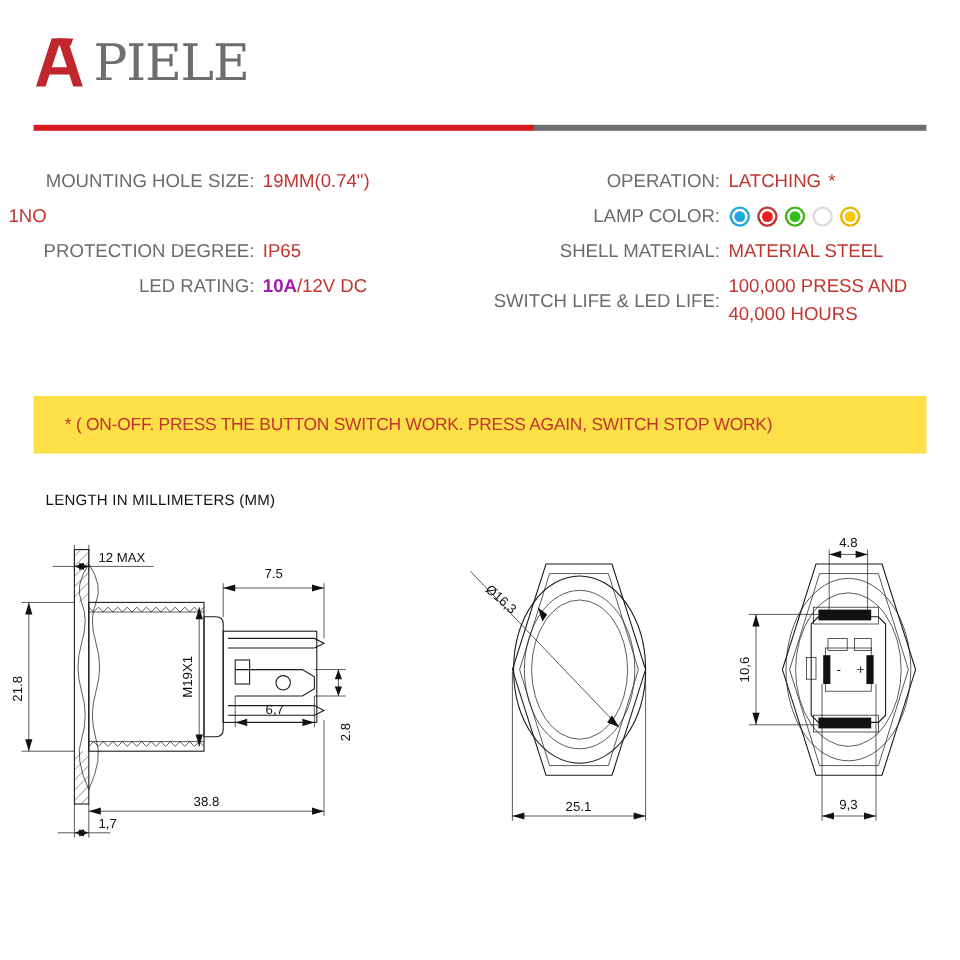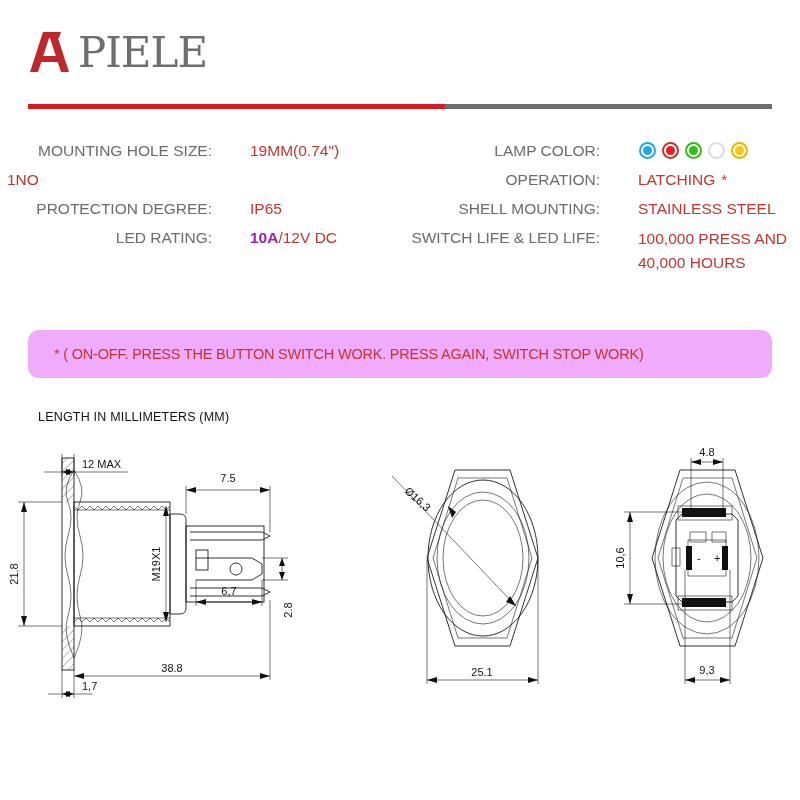--- a/index.html
+++ b/index.html
@@ -20,21 +20,21 @@
   }
   .rule{position:absolute;left:28px;top:104px;width:744px;height:5px;display:flex;}
   .rule-red{width:56%;height:100%;background:#d71920;}
   .rule-gray{flex:1;height:100%;background:#6d6e70;}
 
   
   .specs{position:absolute;left:0;top:140px;width:800px;}
   .spec-cols{display:flex;}
   .col-left{width:372px;}
   .col-right{width:428px;}
-  .srow{display:flex;align-items:flex-start;margin-bottom:7px;min-height:22px;gap:31px;}
+  .srow{display:flex;align-items:center;margin-bottom:7px;min-height:22px;}
   .srow .lbl{
     flex:0 0 auto;text-align:right;color:#6b6b6b;font-size:15.5px;
     white-space:nowrap;line-height:21px;
   }
   .srow .val{
     color:#c1352e;font-size:15.5px;line-height:21px;margin-left:7px;white-space:nowrap;
   }
   .col-left .srow{justify-content:flex-start;}
   .col-left .lbl{width:212px;}
   .col-right .lbl{width:228px;}
@@ -45,21 +45,21 @@
 
   
   .lamps{display:flex;align-items:center;gap:6px;margin-left:8px;height:21px;}
   .lamp{width:17px;height:17px;border-radius:50%;box-sizing:border-box;
         display:flex;align-items:center;justify-content:center;}
   .lamp i{display:block;width:9px;height:9px;border-radius:50%;}
 
   
   .note{
     position:absolute;left:28px;top:330px;width:744px;height:48px;
-    background:#f0abfc;display:flex;align-items:center;border-radius:11px;
+    background:#fde047;display:flex;align-items:center;
   }
   .note-txt{
     color:#c1352e;font-size:14.5px;margin-left:26px;white-space:nowrap;letter-spacing:-0.2px;
   }
 
   
   .dwg-title{
     position:absolute;left:38px;top:410px;font-size:12.5px;font-weight:normal;color:#111;
     letter-spacing:0.2px;
   }
@@ -111,46 +111,46 @@
           <span class="val">IP65</span>
         </div>
         <div class="srow">
           <span class="lbl">LED RATING:</span>
           <span class="val"><span class="strong">10A</span><span class="plain">/12V DC</span></span>
         </div>
       </div>
 
       <div class="col-right">
         <div class="srow">
+          <span class="lbl">OPERATION:</span>
+          <span class="val"><span>LATCHING</span><span class="asterisk">*</span></span>
+        </div>
+        <div class="srow">
           <span class="lbl">LAMP COLOR:</span>
           <span class="lamps">
             <span class="lamp" style="border: 2px solid rgb(34, 168, 224);">
                 <i style="background: rgb(34, 168, 224);"></i>
               </span>
             <span class="lamp" style="border: 2px solid rgb(193, 53, 46);">
                 <i style="background: rgb(238, 28, 28);"></i>
               </span>
             <span class="lamp" style="border: 2px solid rgb(61, 181, 21);">
                 <i style="background: rgb(45, 191, 18);"></i>
               </span>
             <span class="lamp" style="border: 2px solid rgb(220, 220, 220);">
                 <i style="background: rgb(255, 255, 255);"></i>
               </span>
             <span class="lamp" style="border: 2px solid rgb(232, 180, 0);">
                 <i style="background: rgb(251, 199, 7);"></i>
               </span>
           </span>
         </div>
         <div class="srow">
-          <span class="lbl">OPERATION:</span>
-          <span class="val"><span>LATCHING</span><span class="asterisk">*</span></span>
-        </div>
-        <div class="srow">
-          <span class="lbl">SHELL MOUNTING:</span>
-          <span class="val">STAINLESS STEEL</span>
+          <span class="lbl">SHELL MATERIAL:</span>
+          <span class="val">MATERIAL STEEL</span>
         </div>
         <div class="srow">
           <span class="lbl">SWITCH LIFE &amp; LED LIFE:</span>
           <span class="val wrap">
             <span>100,000 PRESS AND</span><br>
             <span>40,000 HOURS</span>
           </span>
         </div>
       </div>
 

